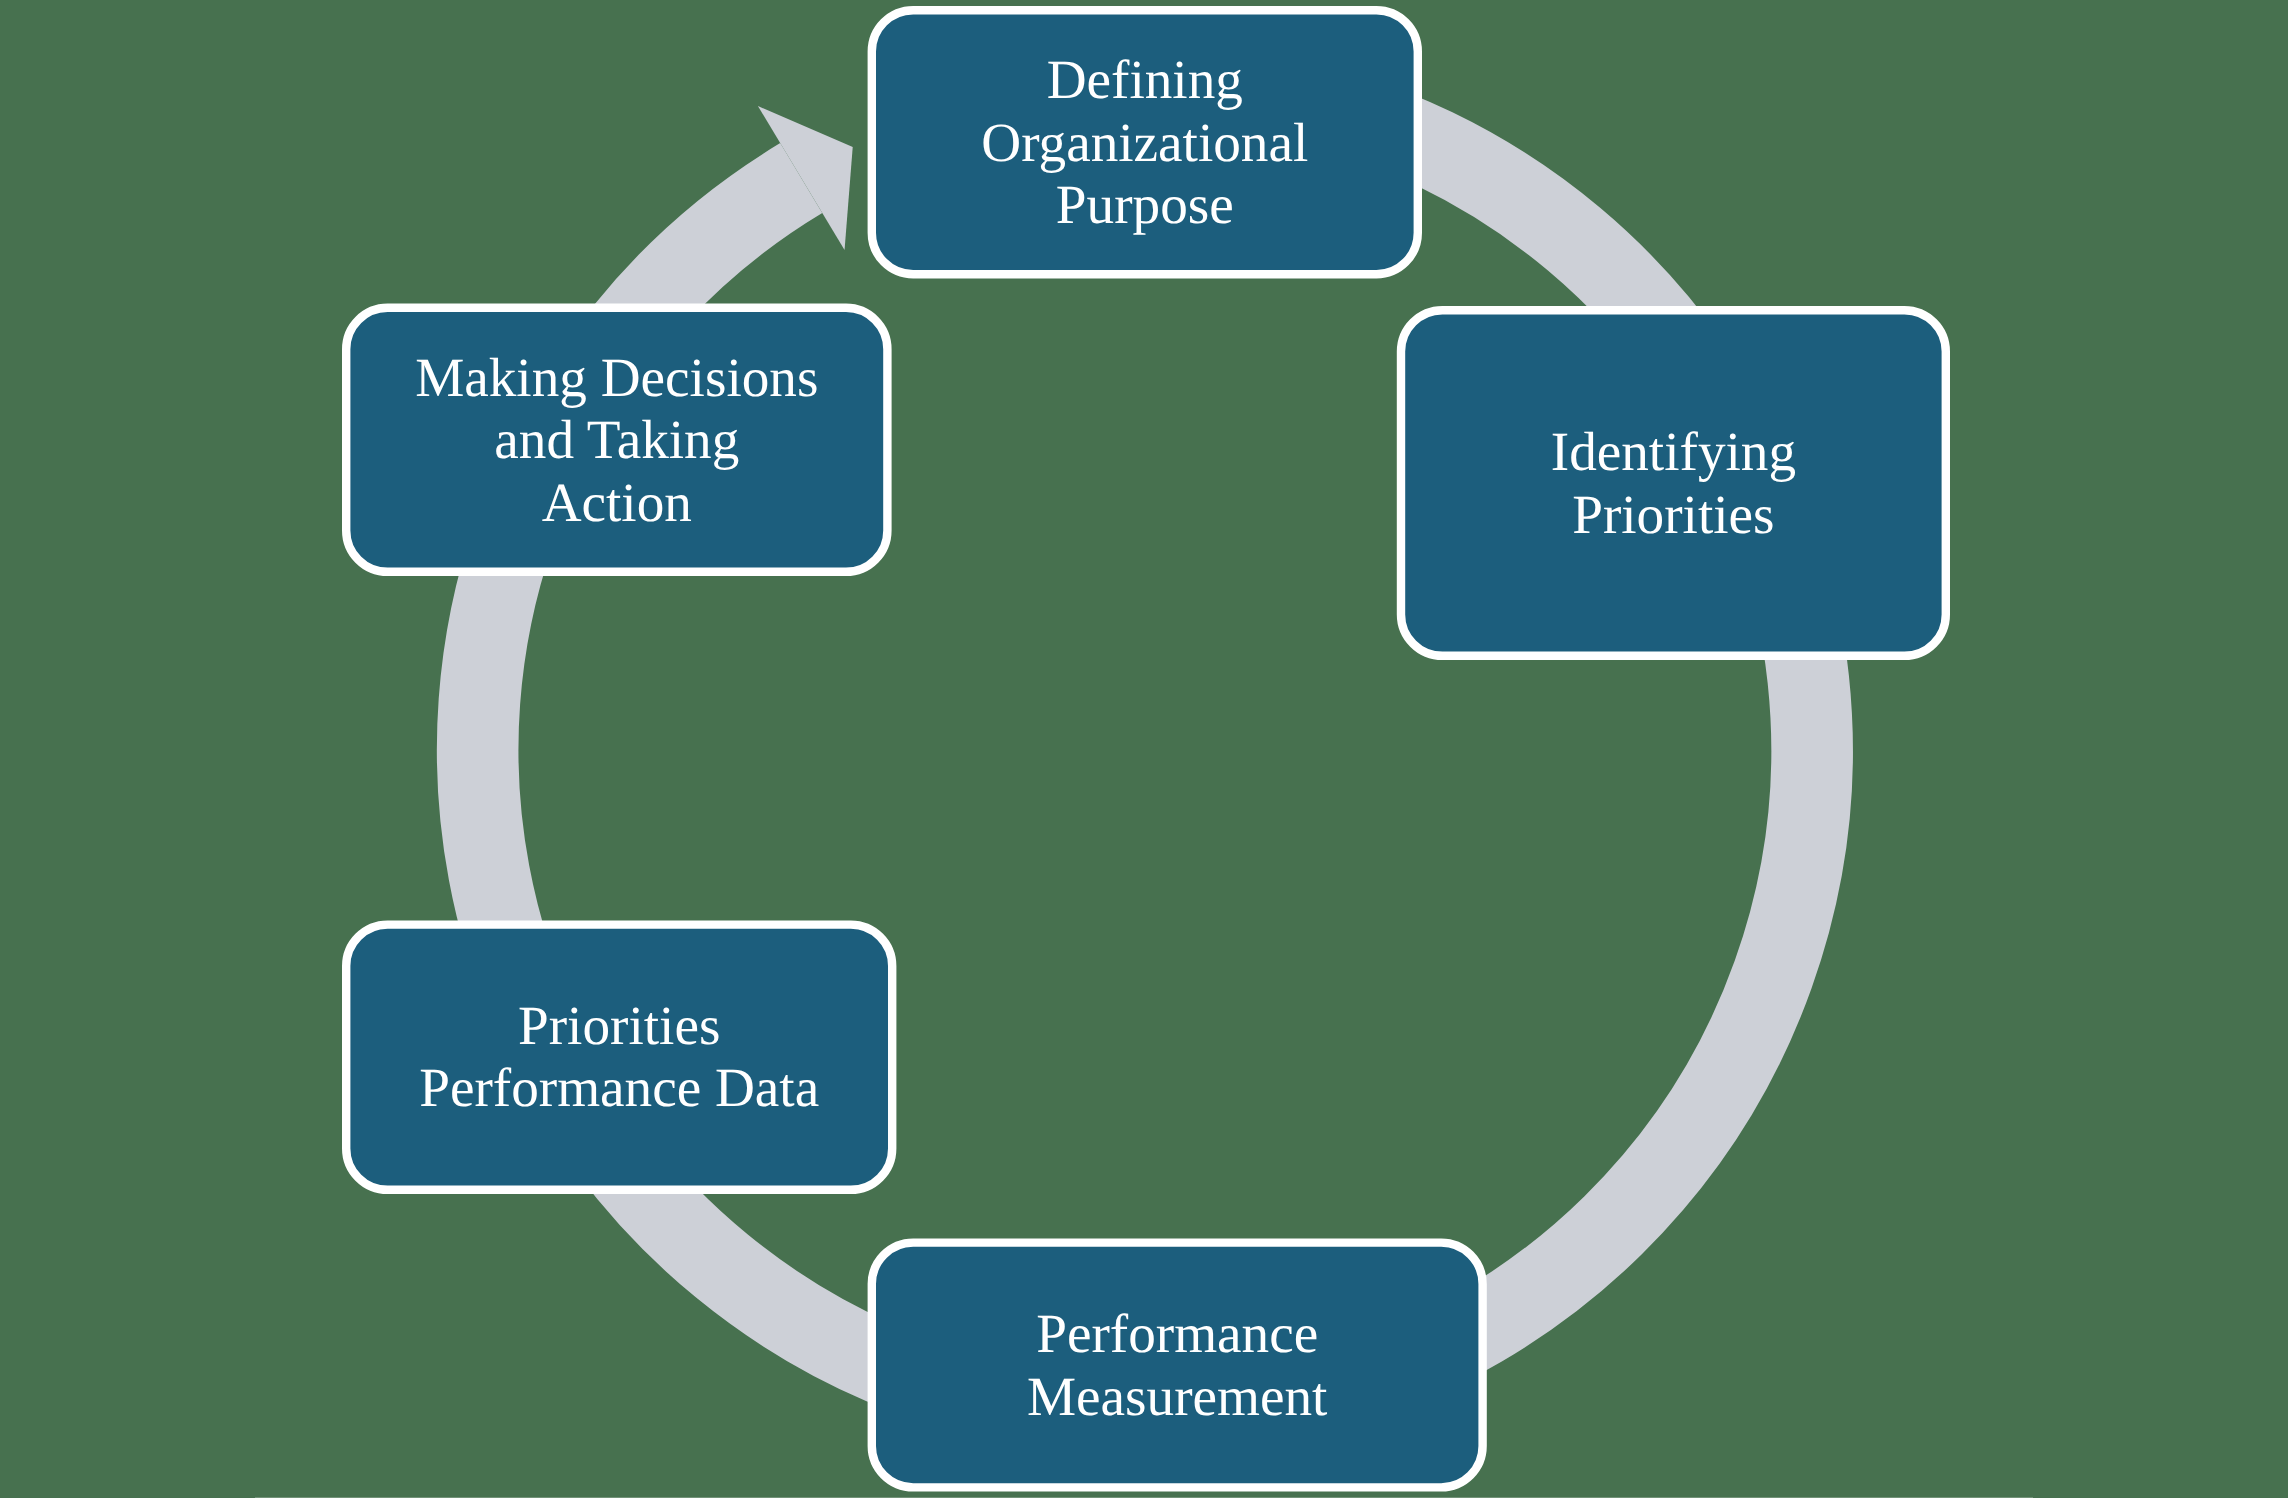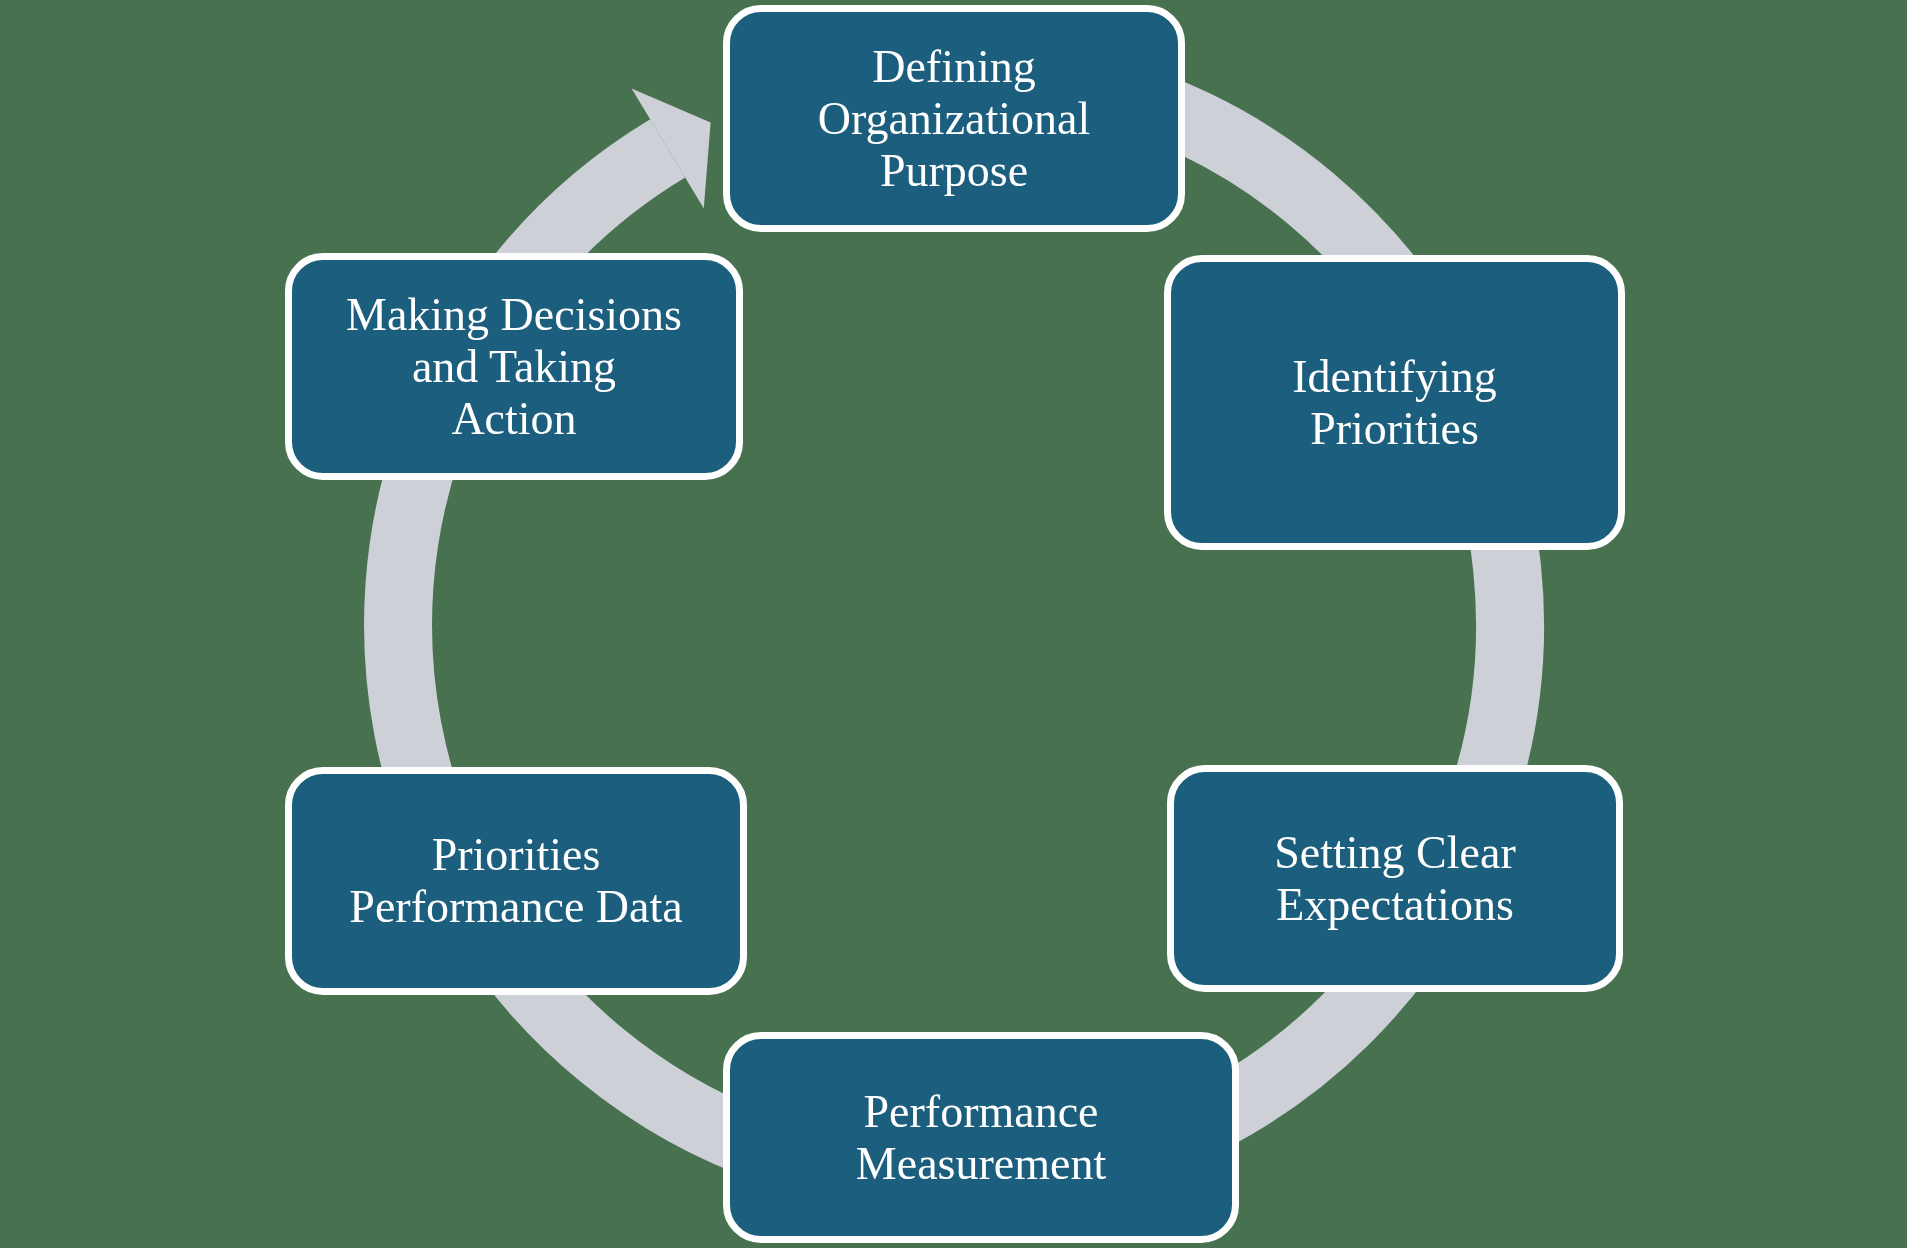--- a/index.html
+++ b/index.html
@@ -68,24 +68,20 @@
     <span class="step-label">Defining
 Organizational
 Purpose</span>
   </div>
 
   <div class="step" style="left:1164px;top:255px;width:461px;height:295px">
     <span class="step-label">Identifying
 Priorities</span>
   </div>
 
-  <div class="step" style="left:1167px;top:765px;width:456px;height:227px">
-    <span class="step-label">Setting Clear
-Expectations</span>
-  </div>
 
   <div class="step" style="left:723px;top:1032px;width:516px;height:211px">
     <span class="step-label">Performance
 Measurement</span>
   </div>
 
   <div class="step" style="left:285px;top:767px;width:462px;height:228px">
     <span class="step-label">Priorities
 Performance Data</span>
   </div>

